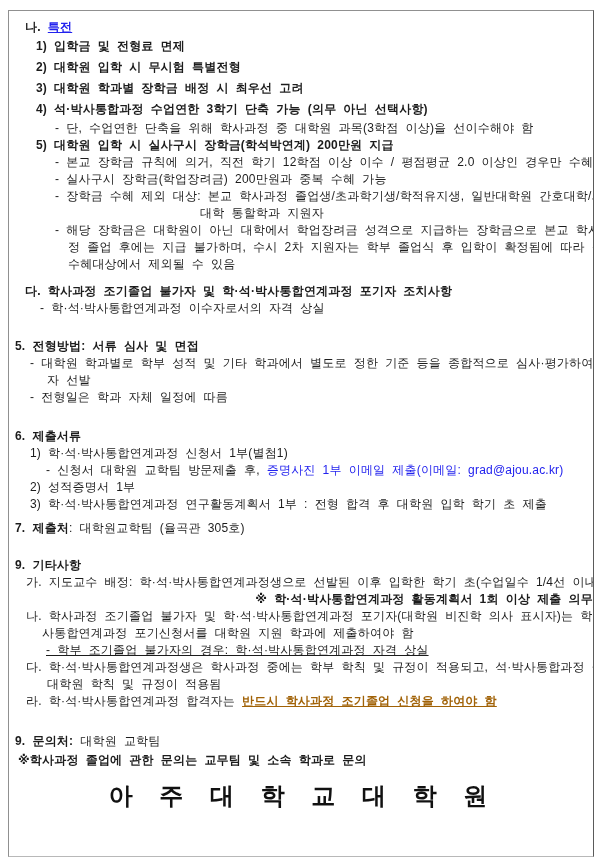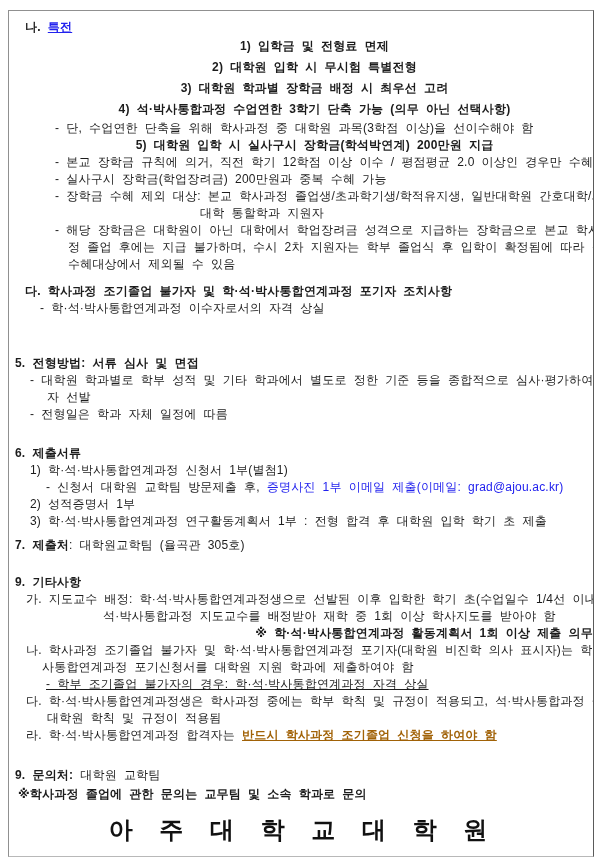--- a/index.html
+++ b/index.html
@@ -39,39 +39,39 @@
   .emph {
     color:#a16207;
     font-weight:700;
     text-decoration:underline;
     cursor:pointer;
   }
   .ul { text-decoration:underline; }
 
   
   .pl16 { padding-left:16px; }
-  .pl27 { padding-left:27px;text-align:center; }
+  .pl27 { padding-left:27px; }
   .pl46 { padding-left:46px; }
   .pl59 { padding-left:59px; }
   .pl191{ padding-left:191px; }
   .pl31 { padding-left:31px; }
   .pl6  { padding-left:6px; }
   .pl21 { padding-left:21px; }
   .pl38 { padding-left:38px; }
   .pl37 { padding-left:37px; }
   .pl17 { padding-left:17px; }
   .pl94 { padding-left:94px; }
   .pl76 { padding-left:76px;text-align:right; }
   .pl33 { padding-left:33px; }
   .pl9  { padding-left:9px; }
 
   
   .mt8  { margin-top:8px; }
   .mt10 { margin-top:10px; }
-  .mt21 { margin-top:38px; }
+  .mt21 { margin-top:21px; }
   .mt22 { margin-top:22px; }
   .mt25 { margin-top:7px; }
   .mt20 { margin-top:20px; }
   .mt23 { margin-top:23px; }
   .mt2  { margin-top:2px; }
 
   .footer-title {
     margin-top:14px;
     text-align:center;
     font-size:24px;
@@ -116,21 +116,20 @@
     <div class="ln pl6 mt22 bold">6. 제출서류</div>
     <div class="ln pl21">1) 학·석·박사통합연계과정 신청서 1부(별첨1)</div>
     <div class="ln pl37"><span>- 신청서 대학원 교학팀 방문제출 후, </span><span class="blue">증명사진 1부 이메일 제출(이메일: grad@ajou.ac.kr)</span></div>
     <div class="ln pl21">2) 성적증명서 1부</div>
     <div class="ln pl21">3) 학·석·박사통합연계과정 연구활동계획서 1부 : 전형 합격 후 대학원 입학 학기 초 제출</div>
 
     <div class="ln pl6 mt25"><span class="bold">7. 제출처</span><span>: 대학원교학팀 (율곡관 305호)</span></div>
 
     <div class="ln pl6 mt20 bold">9. 기타사항</div>
     <div class="ln pl17">가. 지도교수 배정: 학·석·박사통합연계과정생으로 선발된 이후 입학한 학기 초(수업일수 1/4선 이내)에</div>
-    <div class="ln pl94">석·박사통합과정 지도교수를 배정받아 재학 중 1회 이상 학사지도를 받아야 함</div>
     <div class="ln pl76 bold">※ 학·석·박사통합연계과정 활동계획서 1회 이상 제출 의무</div>
     <div class="ln pl17">나. 학사과정 조기졸업 불가자 및 학·석·박사통합연계과정 포기자(대학원 비진학 의사 표시자)는 학·석·박</div>
     <div class="ln pl33">사통합연계과정 포기신청서를 대학원 지원 학과에 제출하여야 함</div>
     <div class="ln pl37 ul">- 학부 조기졸업 불가자의 경우: 학·석·박사통합연계과정 자격 상실</div>
     <div class="ln pl17">다. 학·석·박사통합연계과정생은 학사과정 중에는 학부 학칙 및 규정이 적용되고, 석·박사통합과정 중에는</div>
     <div class="ln pl38">대학원 학칙 및 규정이 적용됨</div>
     <div class="ln pl17"><span>라. 학·석·박사통합연계과정 합격자는 </span><span class="emph">반드시 학사과정 조기졸업 신청을 하여야 함</span></div>
 
     <div class="ln pl6 mt23"><span class="bold">9. 문의처:</span><span> 대학원 교학팀</span></div>
     <div class="ln pl9 mt2 bold">※학사과정 졸업에 관한 문의는 교무팀 및 소속 학과로 문의</div>

